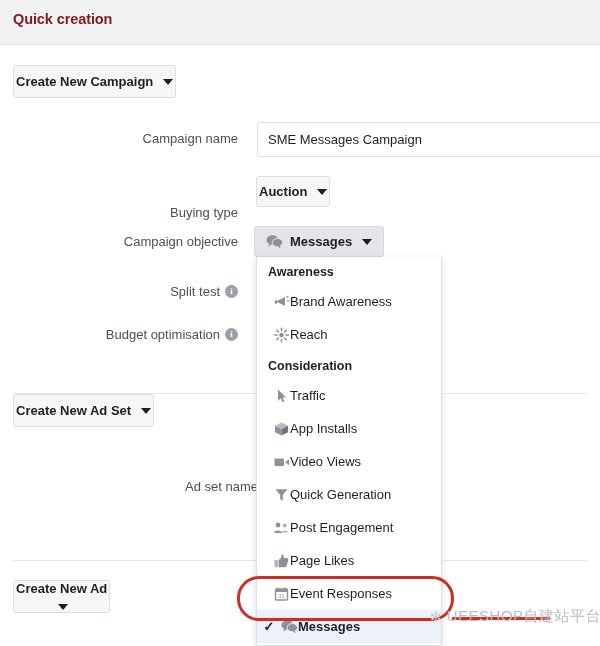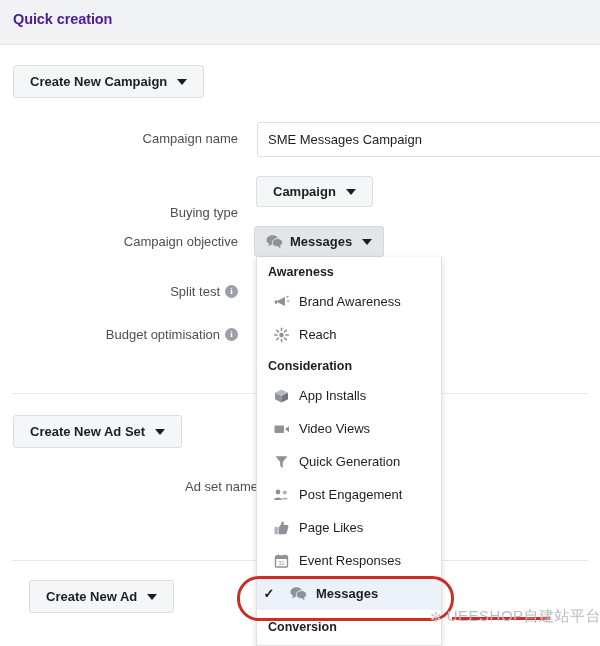--- a/index.html
+++ b/index.html
@@ -25,35 +25,35 @@
     background: #f1f2f4;
     border-bottom: 1px solid #e3e5e8;
     box-sizing: border-box;
   }
   #page-header .title {
     position: absolute;
     left: 13px;
     top: 11px;
     font-size: 14.5px;
     font-weight: bold;
-    color: #4c1d95;
+    color: #7f1d1d;
     letter-spacing: -0.1px;
   }
 
   
   .gray-button {
     position: absolute;
     display: flex;
     align-items: center;
     gap: 8px;
     background: #f5f6f7;
     border: 1px solid #dcdee3;
     border-radius: 3px;
     box-sizing: border-box;
-    padding: 0 16px;
+    padding: 0 2px;
     height: 33px;
     font-size: 13px;
     font-weight: bold;
     color: #1c1e21;
     cursor: pointer;
     white-space: nowrap;
   }
   .gray-button .caret {
     width: 0; height: 0;
     border-left: 5px solid transparent;
@@ -160,21 +160,20 @@
   }
   .menu-group-header {
     font-size: 12.5px;
     font-weight: bold;
     color: #1c1e21;
     padding: 8px 0 6px 11px;
   }
   .menu-item {
     display: flex;
     align-items: center;
-    gap: 9px;
     height: 33px;
     padding-left: 16px;
     font-size: 13px;
     color: #1c1e21;
     cursor: pointer;
     box-sizing: border-box;
     position: relative;
   }
   .menu-item .mi-icon {
     width: 17px;
@@ -256,21 +255,21 @@
 <div class="gray-button" style="left:13px; top:65px;">
   <span>Create New Campaign</span>
   <span class="caret"></span>
 </div>
 
 <div class="field-label" style="right:362px; top:131px;">Campaign name</div>
 <input id="campaign-name-input" type="text" value="SME Messages Campaign" style="">
 
 <div class="field-label" style="right:362px; top:184px;margin-top:21px;">Buying type</div>
 <div class="gray-button" style="left:256px; top:176px; height:31px;">
-  <span>Campaign</span>
+  <span>Auction</span>
   <span class="caret"></span>
 </div>
 
 <div class="field-label" style="right:362px; top:234px;">Campaign objective</div>
 <div id="objective-trigger">
   <span class="mi-icon" style="width:17px;height:17px;display:inline-flex;align-items:center;justify-content:center;">
     <svg width="17" height="15" viewBox="0 0 17 15">
       <ellipse cx="6.4" cy="6" rx="6" ry="4.7" fill="#8d9198"></ellipse>
       <path d="M3.2 9.6 L2.2 12.6 L5.6 10.6 Z" fill="#8d9198"></path>
       <ellipse cx="11.4" cy="8.6" rx="5.2" ry="4.1" fill="#8d9198" stroke="#e3e5e9" stroke-width="1"></ellipse>
@@ -286,30 +285,30 @@
   <span class="info-icon">i</span>
 </div>
 
 <div class="field-label" style="right:362px; top:327px;">
   <span>Budget optimisation</span>
   <span class="info-icon">i</span>
 </div>
 
 <div class="divider" style="top:393px;"></div>
 
-<div class="gray-button" style="left:13px; top:415px;">
+<div class="gray-button" style="left:13px; top:394px;">
   <span>Create New Ad Set</span>
   <span class="caret"></span>
 </div>
 
 <div class="field-label" style="right:342px; top:479px;">Ad set name</div>
 
 <div class="divider" style="top:560px;"></div>
 
-<div class="gray-button" style="left:29px; top:580px;">
+<div class="gray-button" style="left:13px; top:580px;flex-direction:column;">
   <span>Create New Ad</span>
   <span class="caret"></span>
 </div>
 
 <div id="objective-menu">
 
   <div class="menu-group-header">Awareness</div>
 
   <div class="menu-item">
     <span class="mi-icon">
@@ -337,20 +336,28 @@
           <line x1="13.3" y1="3.2" x2="11.6" y2="4.9"></line>
           <line x1="5.4" y1="11.1" x2="3.7" y2="12.8"></line>
         </g>
       </svg>
     </span>
     <span>Reach</span>
   </div>
 
   <div class="menu-group-header">Consideration</div>
 
+  <div class="menu-item">
+    <span class="mi-icon">
+      <svg width="17" height="16" viewBox="0 0 17 16">
+        <path d="M5 1.5 L5 13 L7.7 10.2 L9.6 14.3 L11.4 13.4 L9.5 9.6 L13 9.2 Z" fill="#8d9198"></path>
+      </svg>
+    </span>
+    <span>Traffic</span>
+  </div>
 
   <div class="menu-item">
     <span class="mi-icon">
       <svg width="17" height="16" viewBox="0 0 17 16">
         <path d="M8.5 1.5 L15 4.8 L8.5 8.1 L2 4.8 Z" fill="#b7bbc1"></path>
         <path d="M2 4.8 L8.5 8.1 L8.5 14.5 L2 11.2 Z" fill="#8d9198"></path>
         <path d="M15 4.8 L8.5 8.1 L8.5 14.5 L15 11.2 Z" fill="#6f747b"></path>
       </svg>
     </span>
     <span>App Installs</span>

